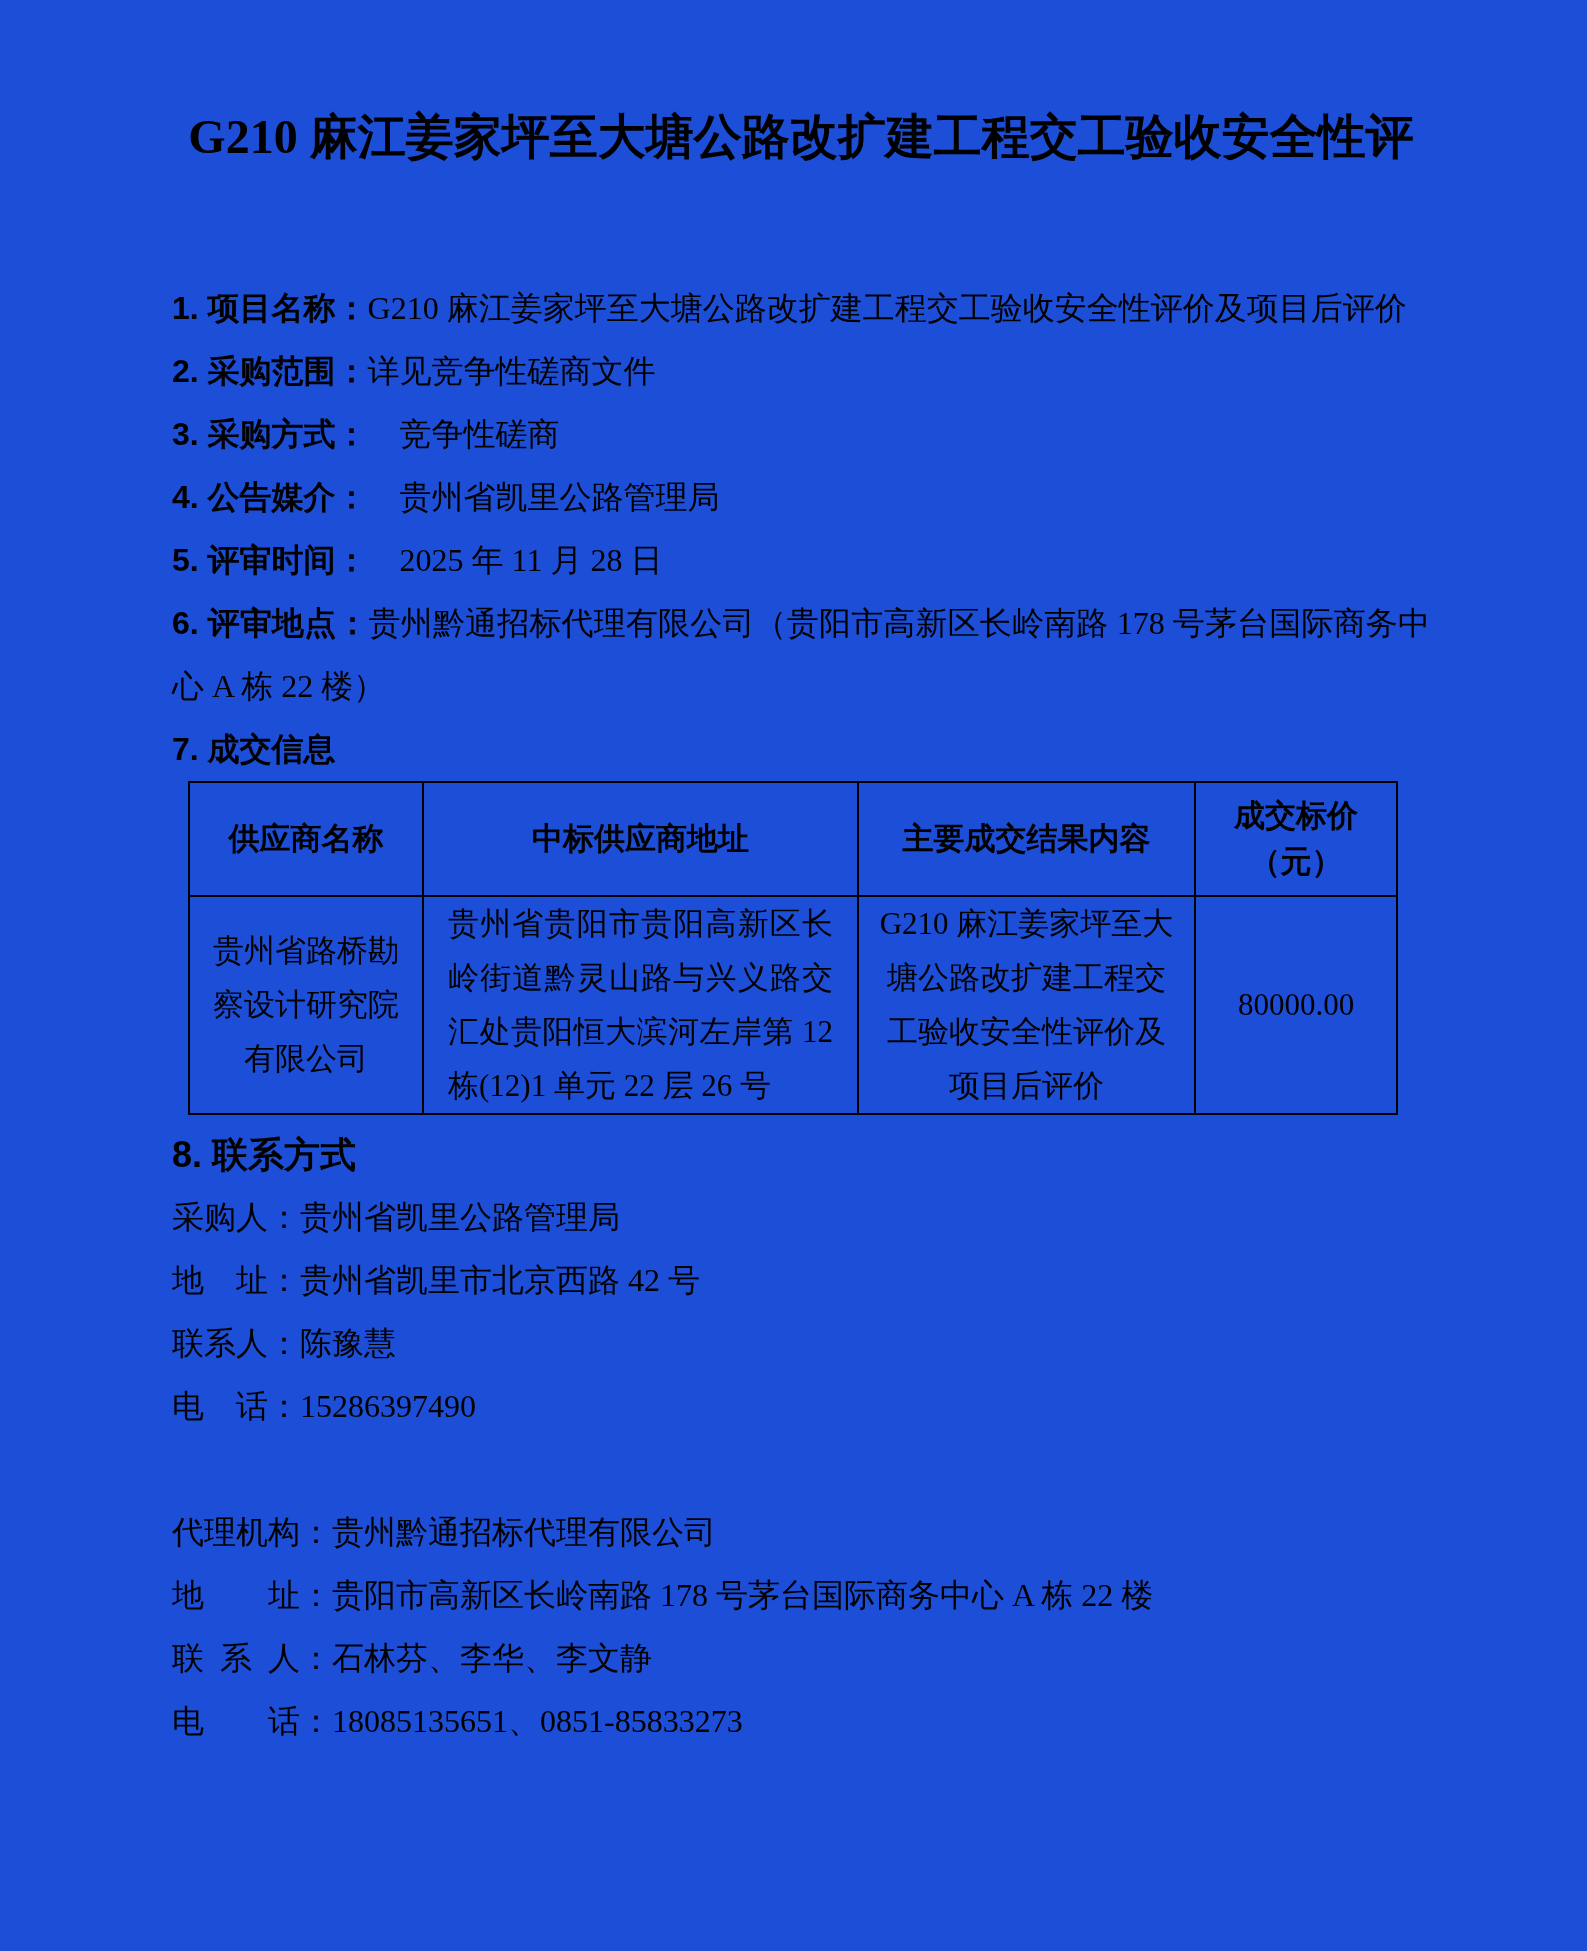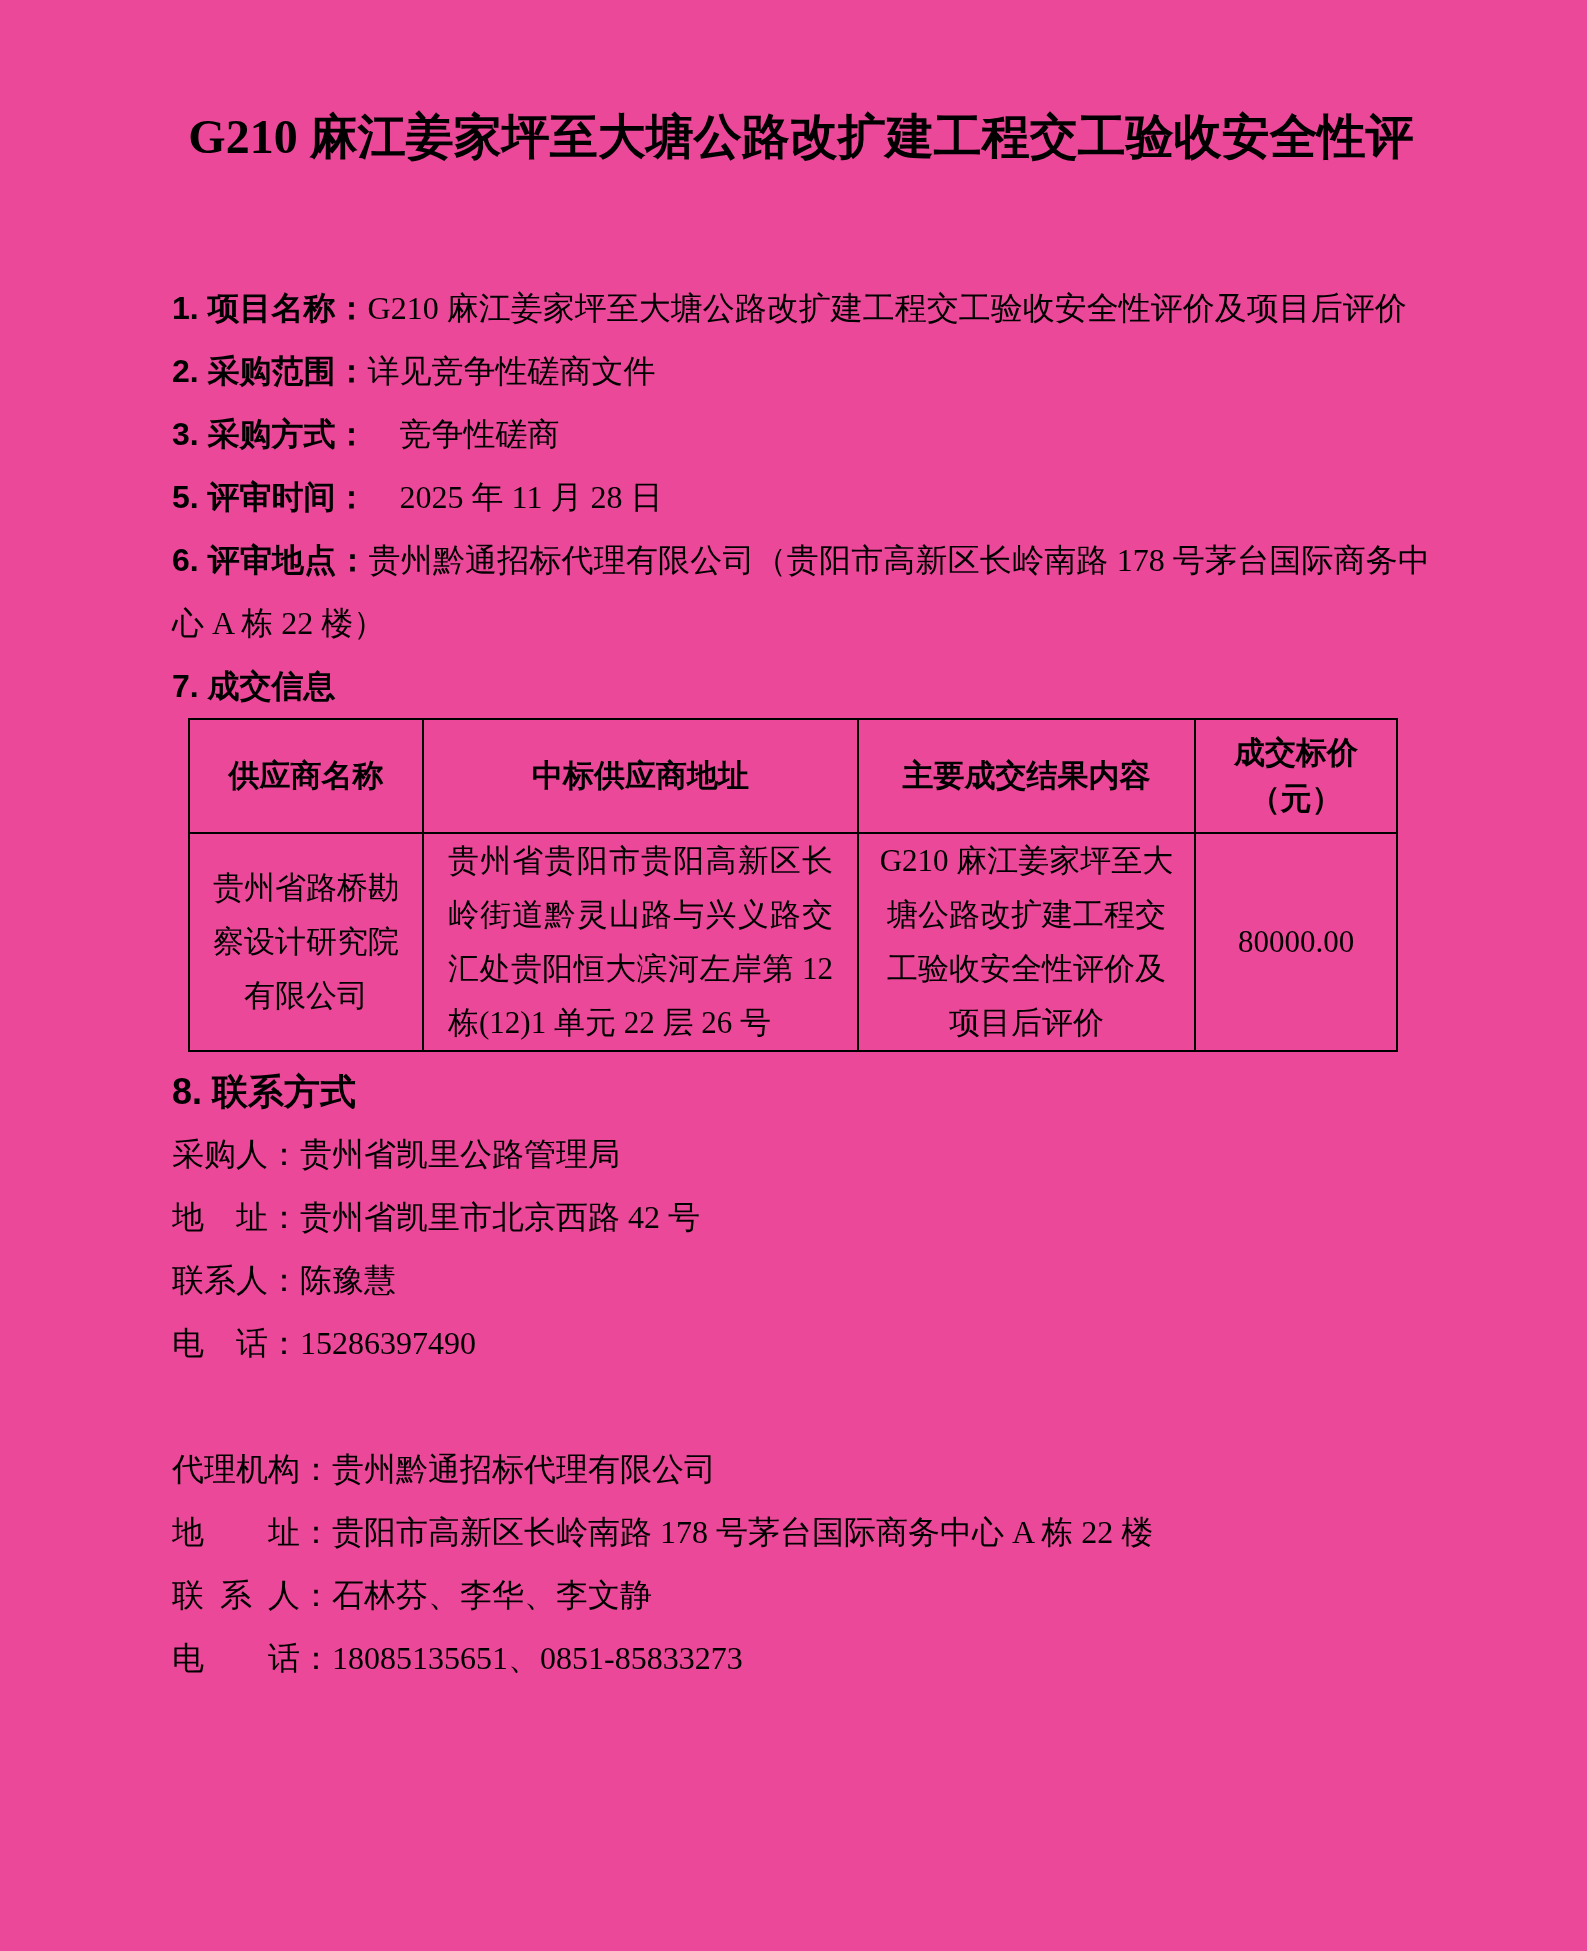--- a/index.html
+++ b/index.html
@@ -5,21 +5,21 @@
   * { margin: 0; padding: 0; box-sizing: border-box; }
   html, body { background: #ffffff; }
   body {
     width: 1587px; height: 1951px;
     font-family: "Liberation Serif", "DejaVu Serif", serif;
     color: #000;
   }
   .page {
     width: 1587px; height: 1951px;
     padding: 90px 157px 30px 172px;
-    background: #ec4899;
+    background: #1d4ed8;
     overflow: hidden;
   }
   .title {
     font-size: 48px;
     font-weight: 700;
     line-height: 93px;
     text-align: center;
     font-family: "Liberation Serif", "DejaVu Serif", serif;
   }
   .list {
@@ -83,20 +83,21 @@
 <div class="page">
 
   <div class="title">
     <div>G210 麻江姜家坪至大塘公路改扩建工程交工验收安全性评</div>
   </div>
 
   <div class="list">
     <div class="item"><span class="lbl">1. 项目名称：</span><span class="val">G210 麻江姜家坪至大塘公路改扩建工程交工验收安全性评价及项目后评价</span></div>
     <div class="item"><span class="lbl">2. 采购范围：</span><span class="val">详见竞争性磋商文件</span></div>
     <div class="item"><span class="lbl">3. 采购方式：</span><span class="val">　竞争性磋商</span></div>
+    <div class="item"><span class="lbl">4. 公告媒介：</span><span class="val">　贵州省凯里公路管理局</span></div>
     <div class="item"><span class="lbl">5. 评审时间：</span><span class="val">　2025 年 11 月 28 日</span></div>
     <div class="item"><span class="lbl">6. 评审地点：</span><span class="val">贵州黔通招标代理有限公司（贵阳市高新区长岭南路 178 号茅台国际商务中心 A 栋 22 楼）</span></div>
     <div class="item"><span class="lbl">7. 成交信息</span></div>
   </div>
 
   <table class="deal-table">
     <colgroup>
       <col style="width:234px">
       <col style="width:435px">
       <col style="width:337px">

